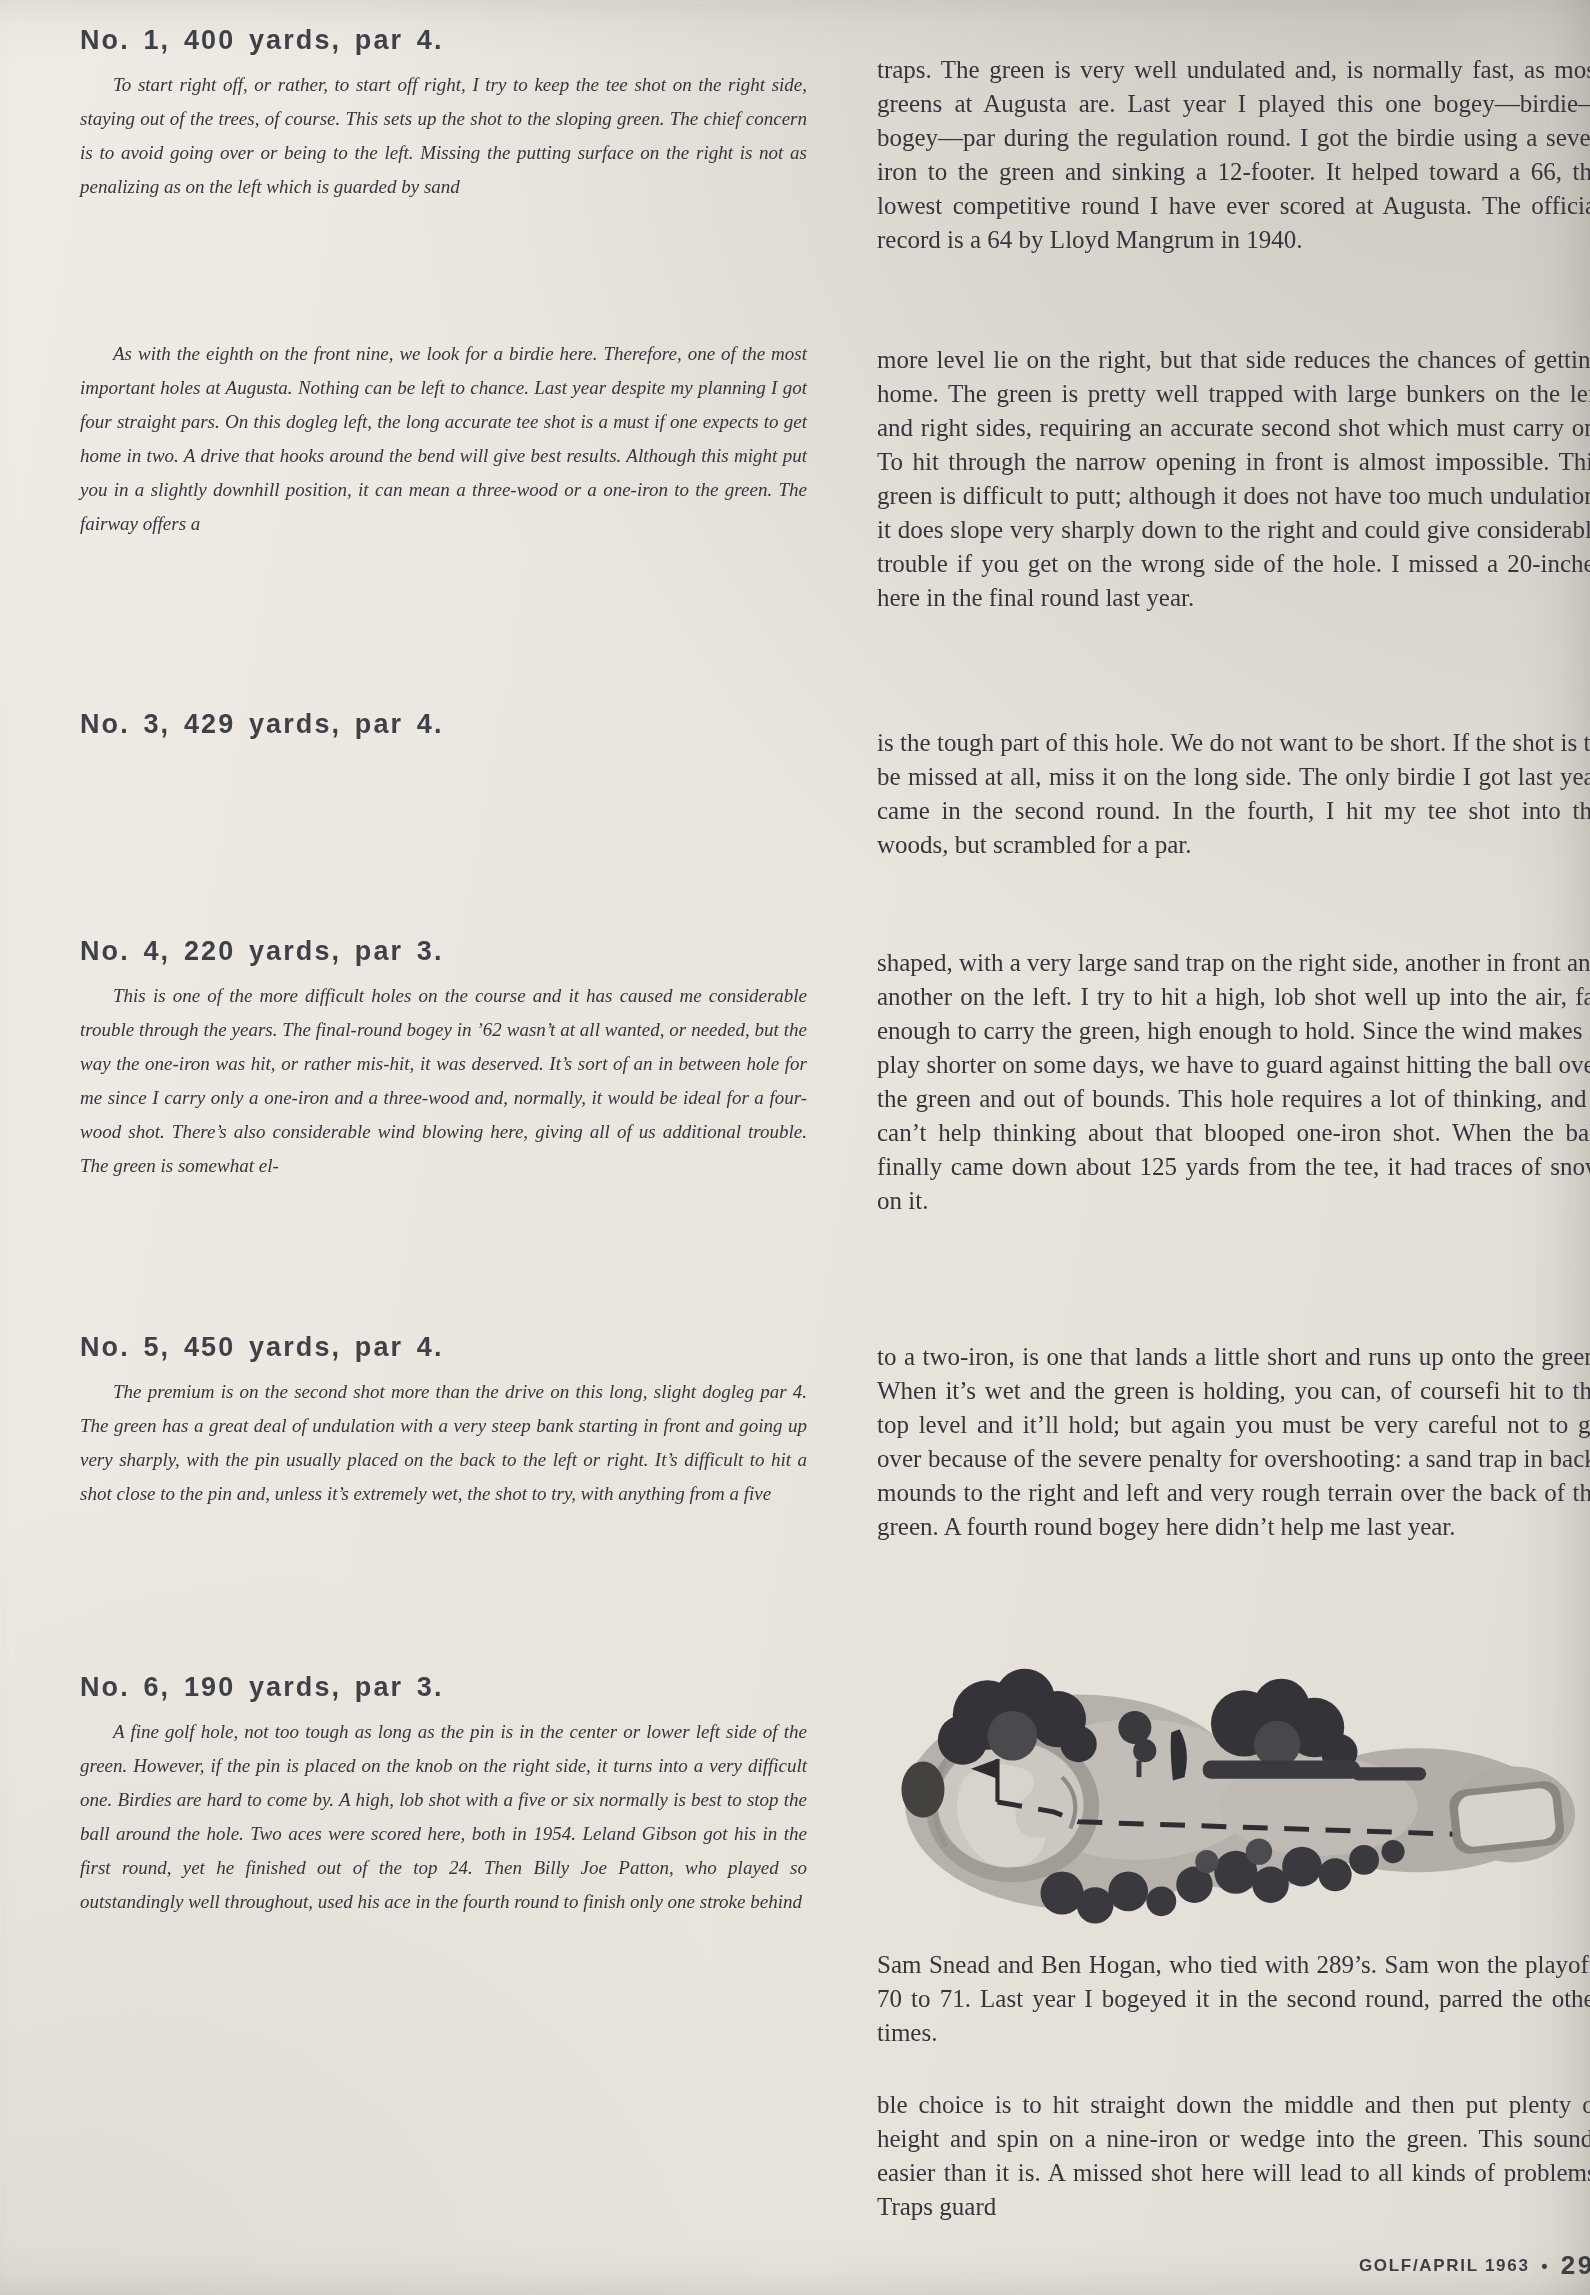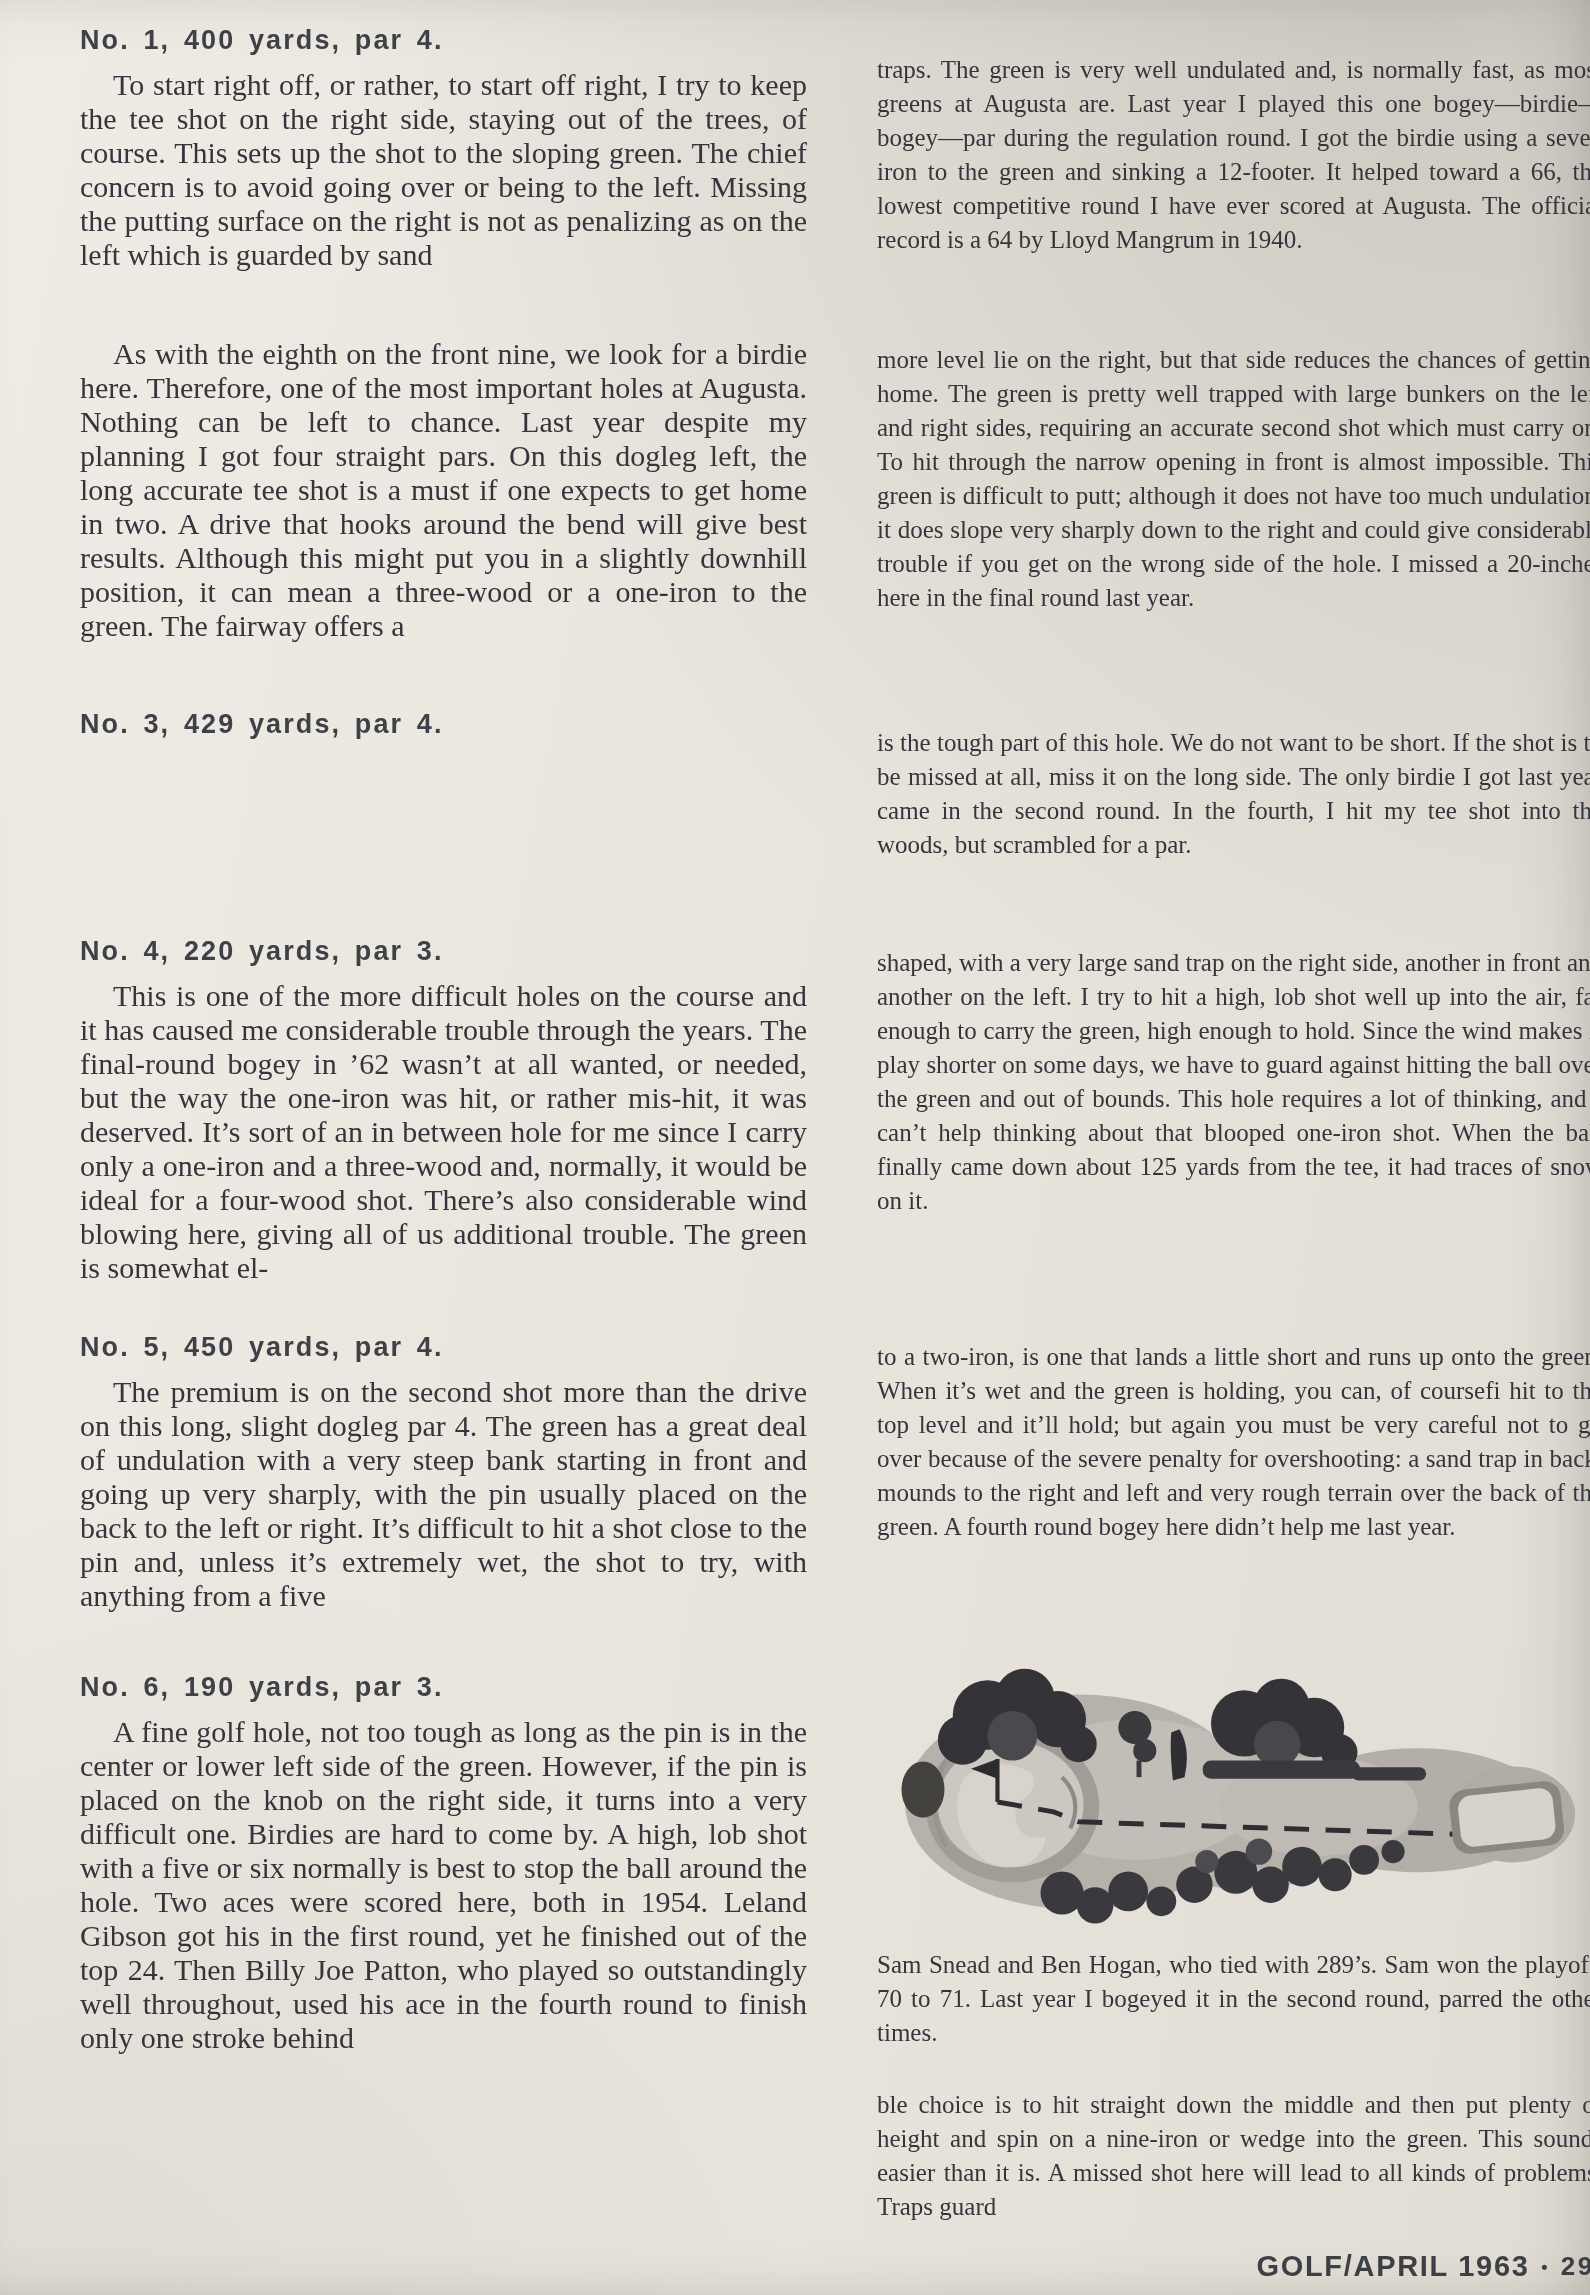--- a/index.html
+++ b/index.html
@@ -22,38 +22,39 @@
     font-family:"Liberation Sans", sans-serif;
     font-weight:700;
     font-size:27px;
     line-height:1.15;
     letter-spacing:2.1px;
     word-spacing:4.1px;
     color:#3e4147;
   }
   .body-par{
     margin:11.6px 0 0 0;
-    font-size:30px;
+    font-size:19px;
     line-height:34px;
     color:#35363b;
     text-align:justify;
+    font-style:italic;
   }
   .indent{text-indent:33px;}
   .noindent{text-indent:0;}
   .rp{position:absolute;left:0;right:0;margin:0;font-size:25px;line-height:34px;color:#35363b;text-align:justify;}
   .footer{
     position:absolute;
     font-family:"Liberation Sans", sans-serif;
     font-weight:700;
     color:#3d3f44;
     letter-spacing:1.7px;
     display:flex;align-items:center;gap:11.6px;
     justify-content:flex-end;
   }
-  .footer .mag{font-size:29px;}
+  .footer .mag{font-size:17px;}
   .footer .dot{font-size:18px;line-height:1;}
   .footer .pg{font-size:26px;letter-spacing:2.5px;}
   .illo{position:absolute;}
 </style>
 </head>
 <body>
 
 <div class="page">
 
   <div class="col" style="left:80px;width:727px;top:0;height:2295px;">

